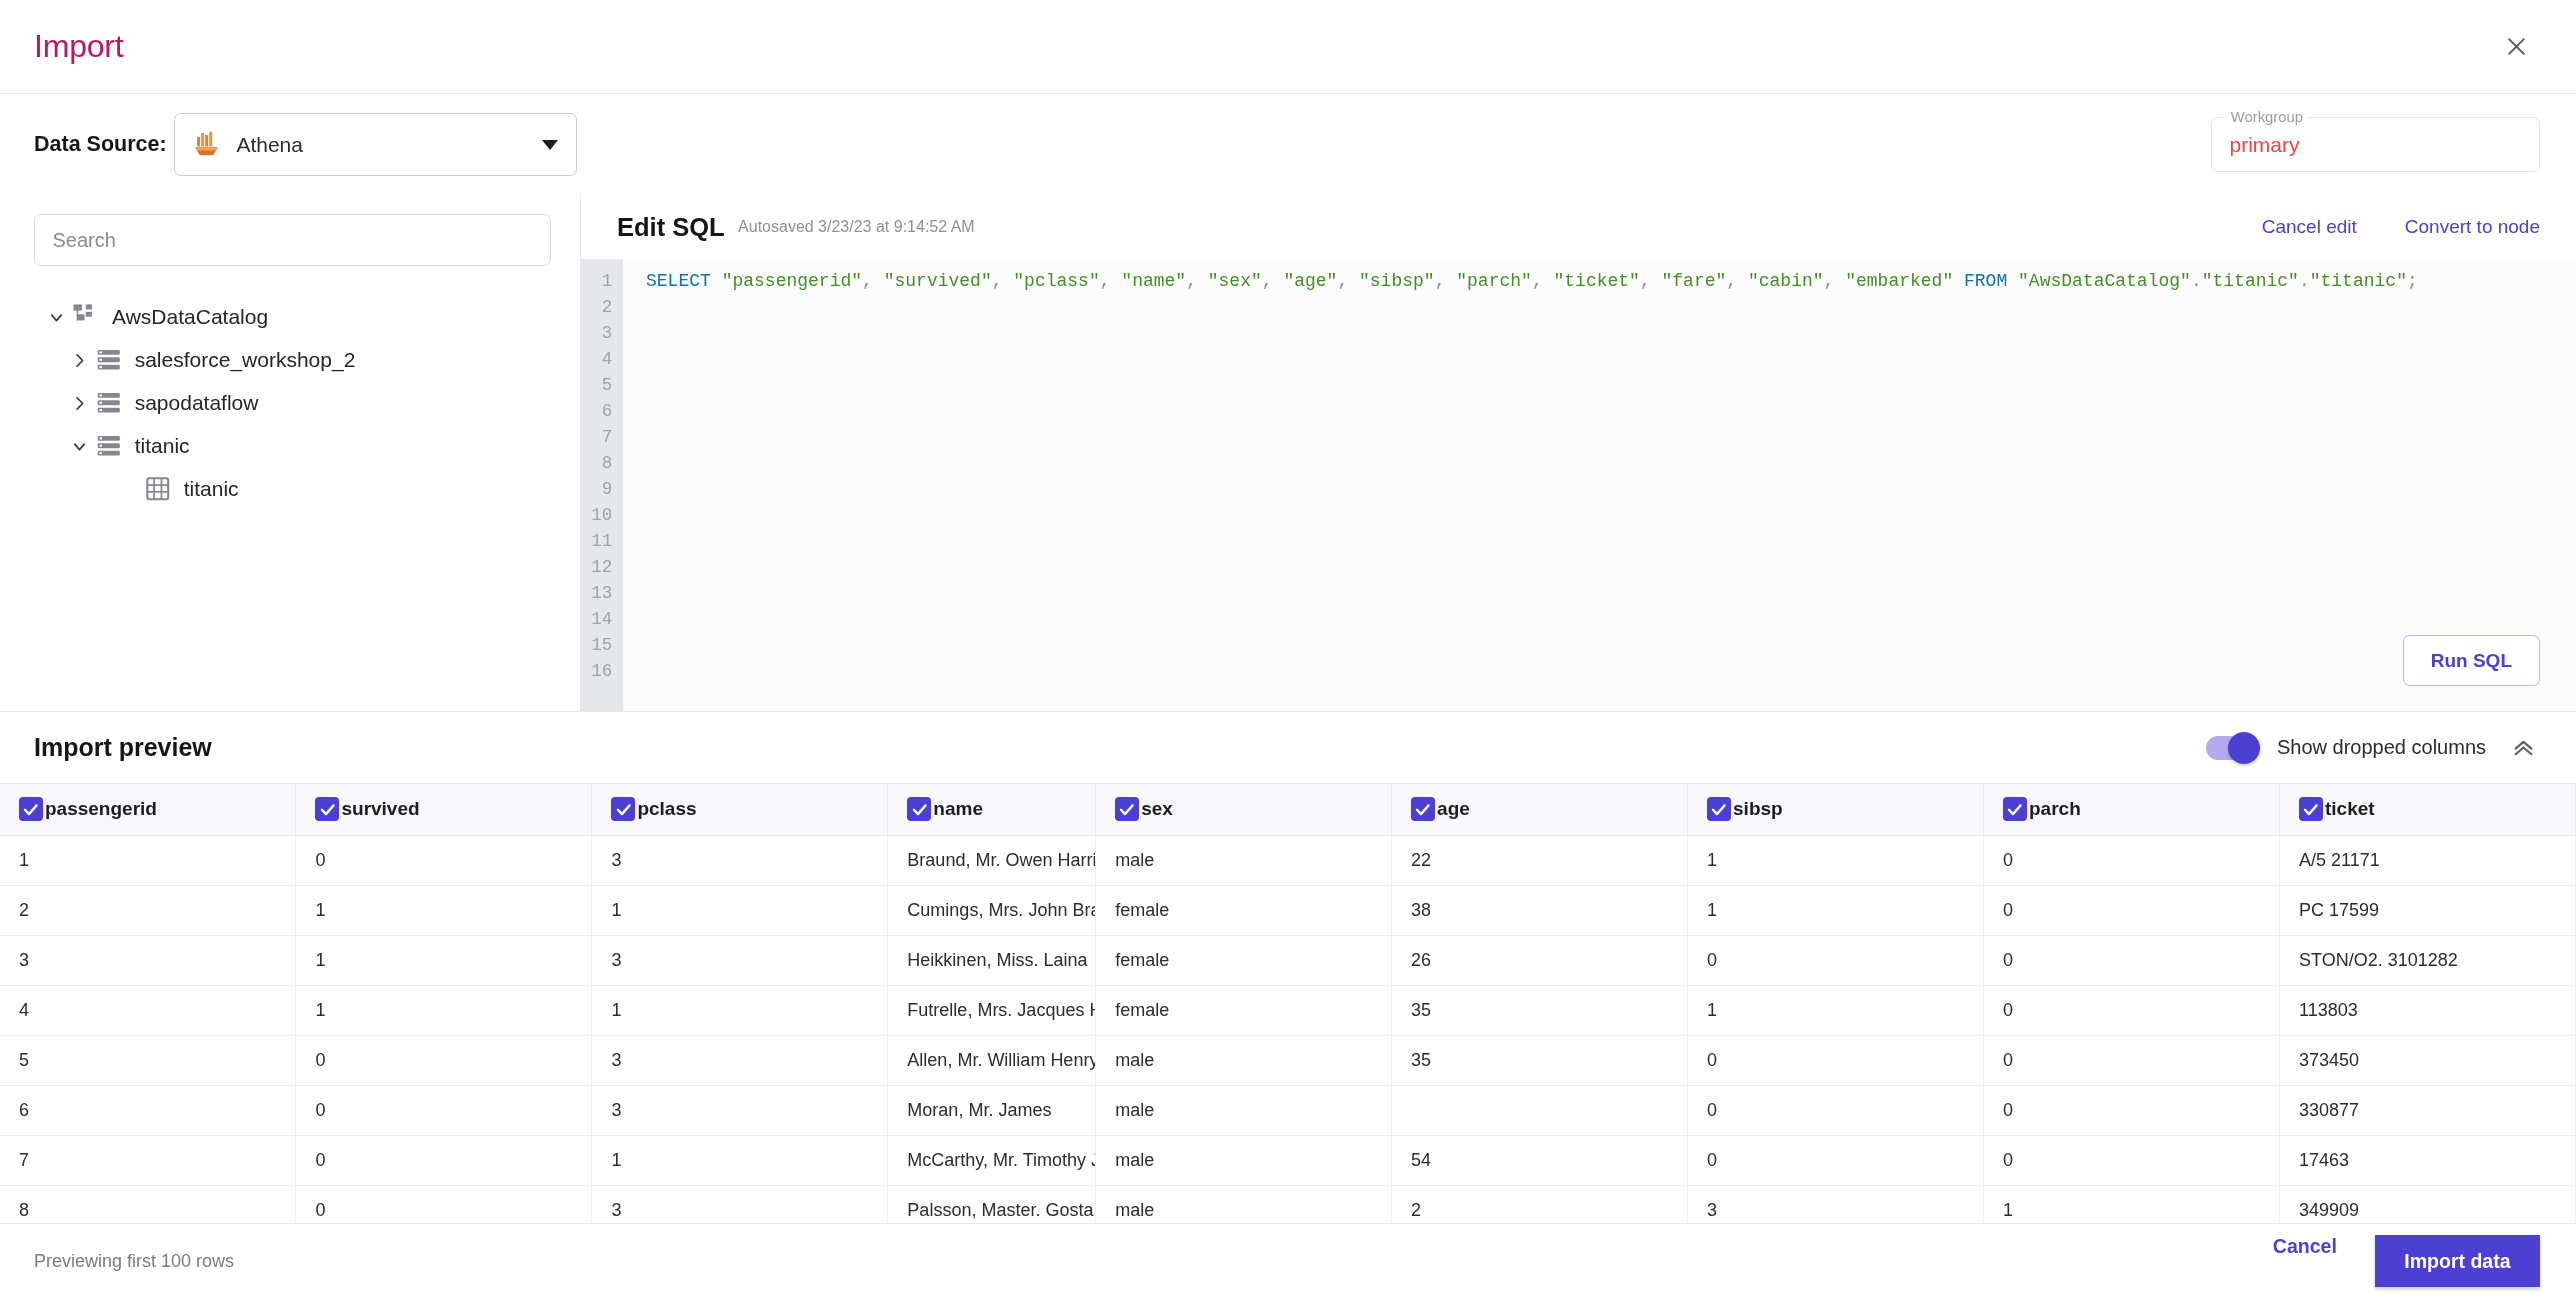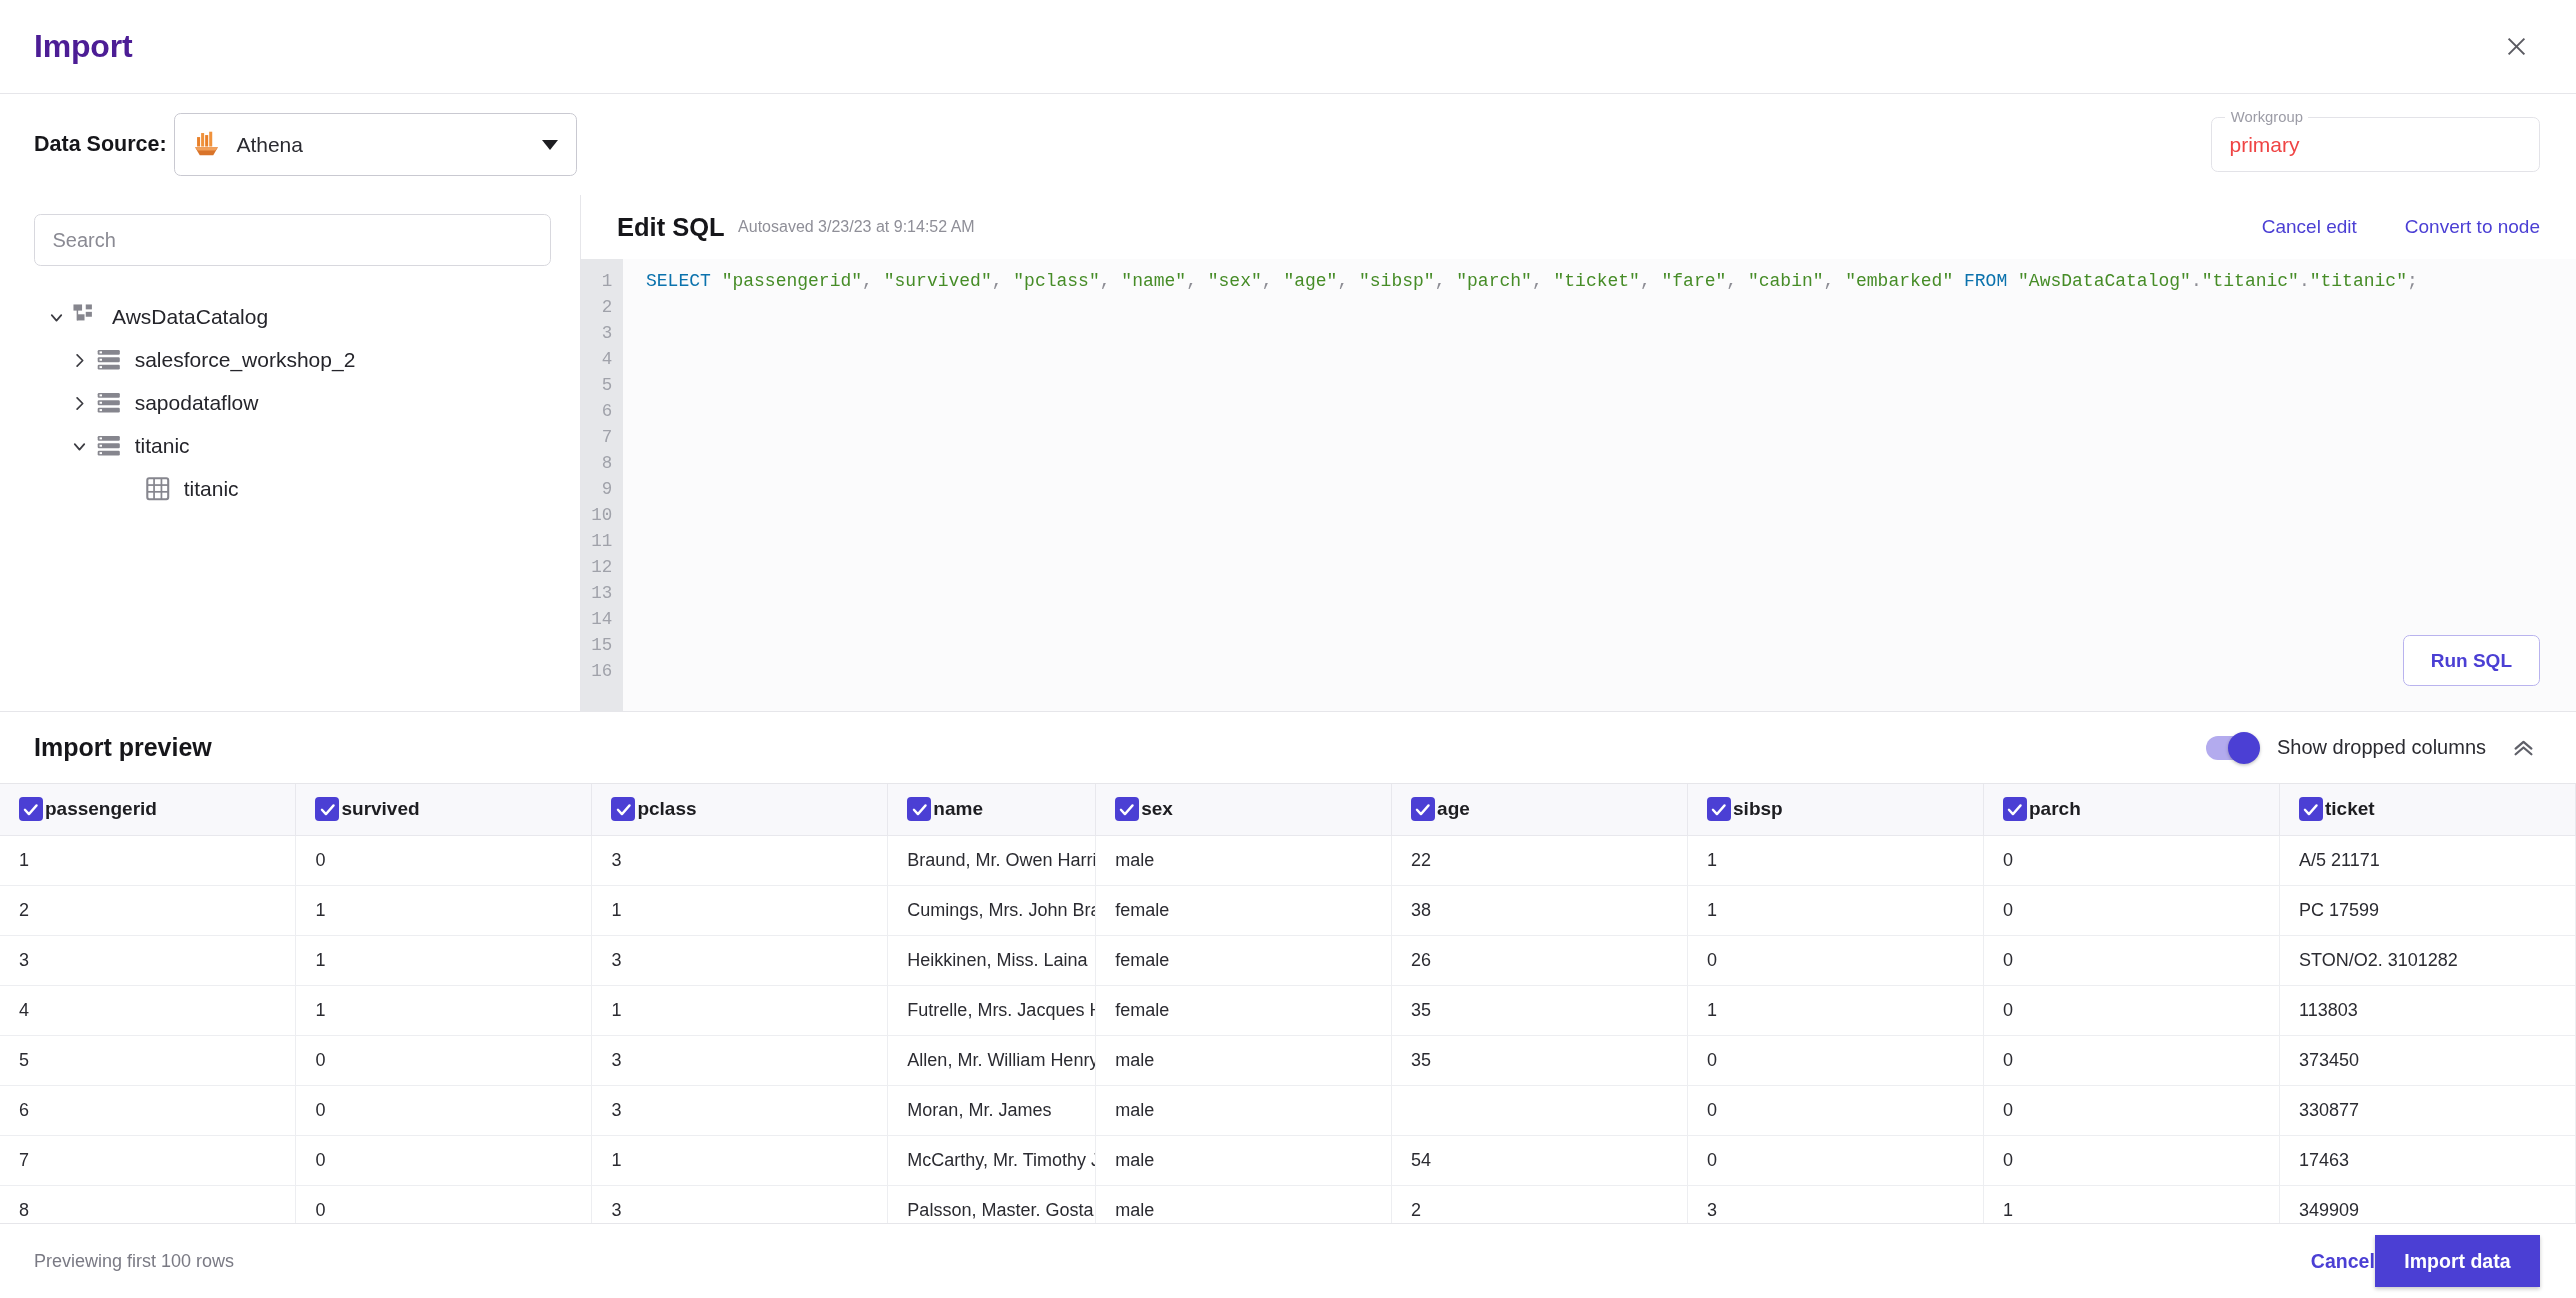--- a/index.html
+++ b/index.html
@@ -12,21 +12,21 @@
   }
   .app { position: relative; width: 2576px; height: 1298px; display: flex; flex-direction: column; }
 
   
   .header {
     height: 94px; flex: 0 0 94px;
     border-bottom: 1.3px solid #e6e6ea;
     display: flex; align-items: center; justify-content: space-between;
     padding: 0 36px 0 34px;
   }
-  .header-title { font-size: 32px; font-weight: bold; letter-spacing: -0.2px; color: #4c1d95; }
+  .header-title { font-size: 32px; font-weight: normal; letter-spacing: -0.2px; color: #be185d; }
   .close-btn {
     width: 47px; height: 47px; display: flex; align-items: center; justify-content: center;
     cursor: pointer; color: #5a5a61;
   }
 
   
   .sourcebar {
     height: 101px; flex: 0 0 101px;
     display: flex; align-items: center; justify-content: space-between;
     padding: 0 36px 0 34px;
@@ -148,21 +148,21 @@
   }
   tbody tr:last-child td { border-bottom: none; }
   col.c-idx { width: 292px; } col.c-std { width: 292px; } col.c-name { width: 205px; }
 
   
   .footer {
     height: 75px; flex: 0 0 75px; border-top: 1.3px solid #e6e6ea;
     display: flex; align-items: center; padding: 0 36px 0 34px;
   }
   .footer-note { font-size: 18px; color: #7a7a84; }
-  .footer-right { margin-left: auto; display: flex; align-items: center; }
+  .footer-right { margin-left: auto; display: flex; gap: 38px; }
   .cancel-link { font-size: 19.5px; font-weight: bold; color: #4b3fd4; cursor: pointer; }
   .primary-btn {
     background: #4b3fd4; color: #fff; font-size: 19.5px; font-weight: bold;
     border: none; border-radius: 0; padding: 14.8px 29.5px; cursor: pointer;
     box-shadow: 0 2px 4px rgba(0,0,0,.22);
   }
 </style>
 </head>
 <body>
 

